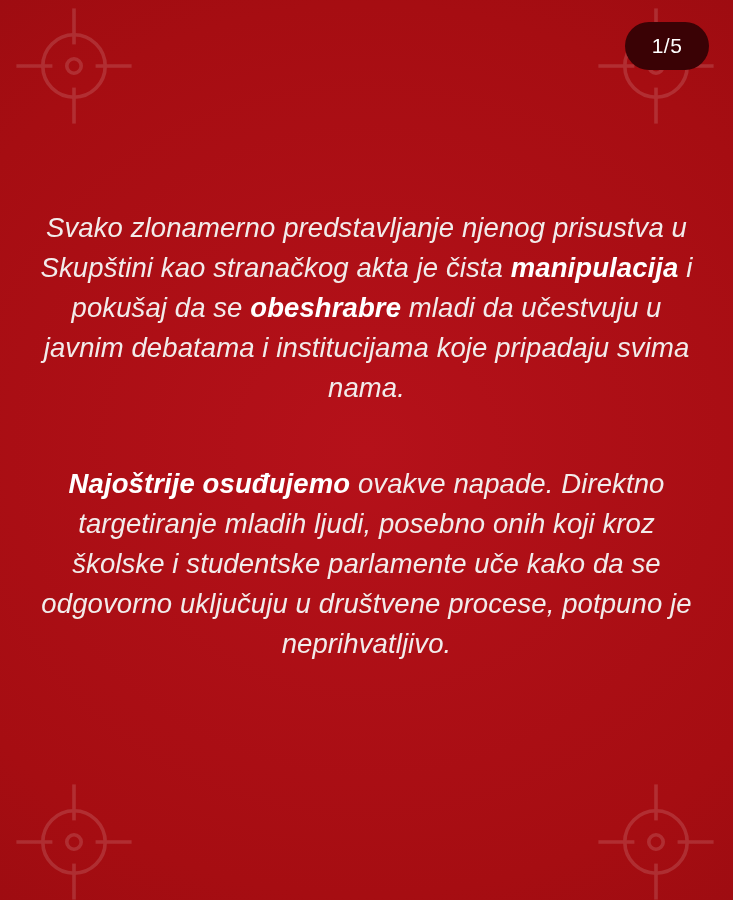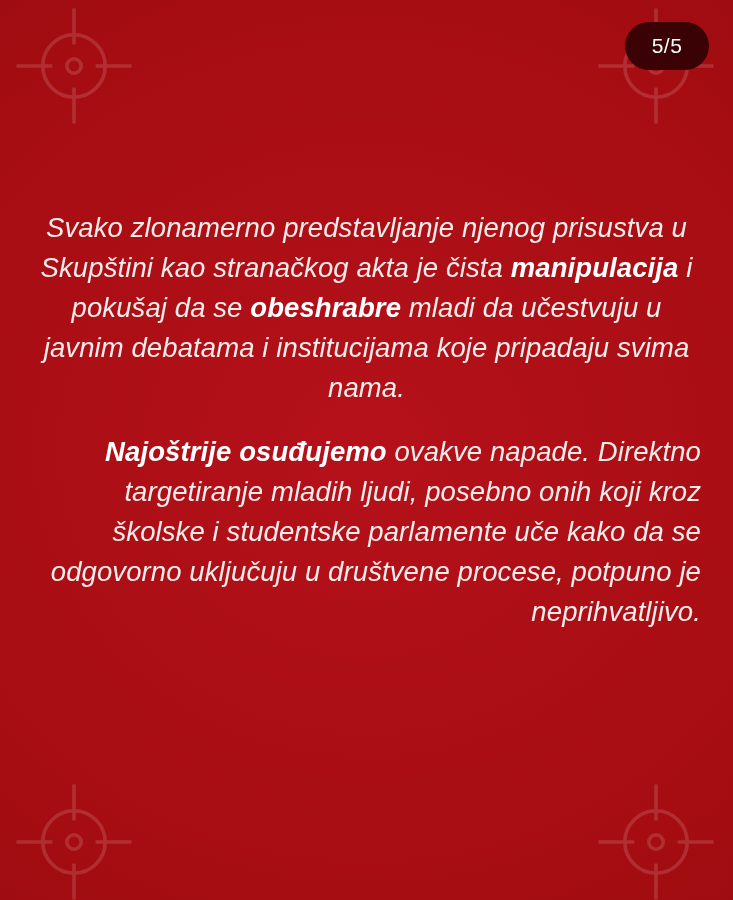--- a/index.html
+++ b/index.html
@@ -61,21 +61,21 @@
     text-align: center;
   }
   .para {
     color: #f2eceb;
     font-size: 27.5px;
     line-height: 40px;
     letter-spacing: 0.1px;
     margin: 0;
     font-style: italic;
   }
-  .para + .para { margin-top: 24px; text-align: right; }
+  .para + .para { margin-top: 56px; }
   .para b {
     font-weight: 700;
     color: #ffffff;
   }
 </style>
 </head>
 <body>
 
 <div class="slide">
 
@@ -117,21 +117,21 @@
       <circle cx="50" cy="50" r="26" fill="none" stroke="#f0d8d8" stroke-width="3"></circle>
       <circle cx="50" cy="50" r="6" fill="none" stroke="#f0d8d8" stroke-width="3"></circle>
       <line x1="50" y1="2" x2="50" y2="32" stroke="#f0d8d8" stroke-width="3"></line>
       <line x1="50" y1="68" x2="50" y2="98" stroke="#f0d8d8" stroke-width="3"></line>
       <line x1="2" y1="50" x2="32" y2="50" stroke="#f0d8d8" stroke-width="3"></line>
       <line x1="68" y1="50" x2="98" y2="50" stroke="#f0d8d8" stroke-width="3"></line>
     </svg>
   </div>
 
   <div class="counter-badge">
-    <span>5/5</span>
+    <span>1/5</span>
   </div>
 
   <div class="content">
     <p class="para"><span>Svako zlonamerno predstavljanje njenog prisustva u Skupštini kao stranačkog akta je čista </span><b>manipulacija</b><span> i pokušaj da se </span><b>obeshrabre</b><span> mladi da učestvuju u javnim debatama i institucijama koje pripadaju svima nama.</span></p>
     <p class="para"><b>Najoštrije osuđujemo</b><span> ovakve napade. Direktno targetiranje mladih ljudi, posebno onih koji kroz školske i studentske parlamente uče kako da se odgovorno uključuju u društvene procese, potpuno je neprihvatljivo.</span></p>
   </div>
 
 </div>
 
 </body></html>

